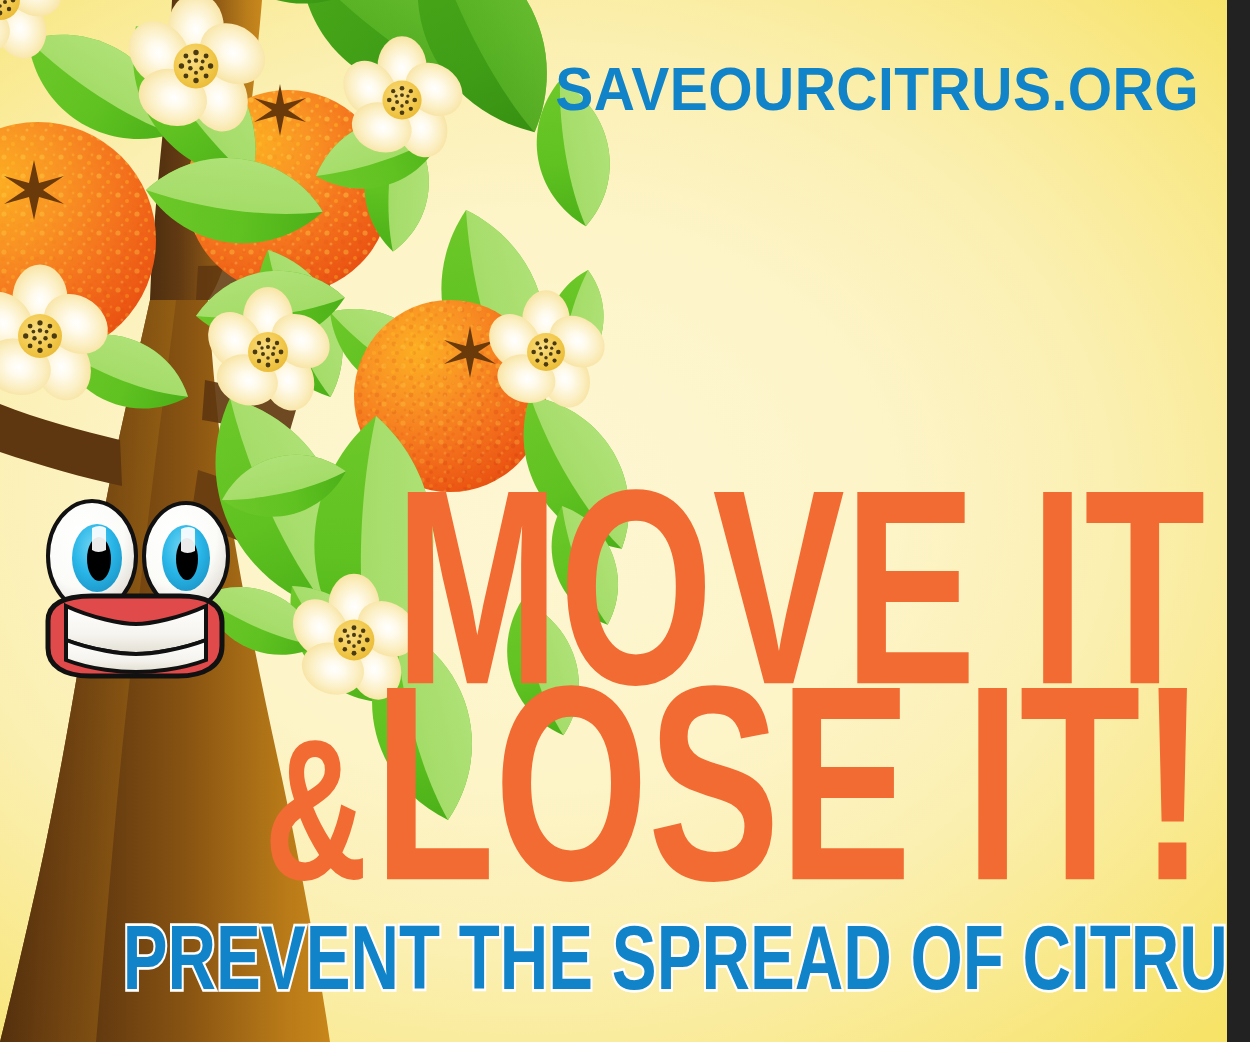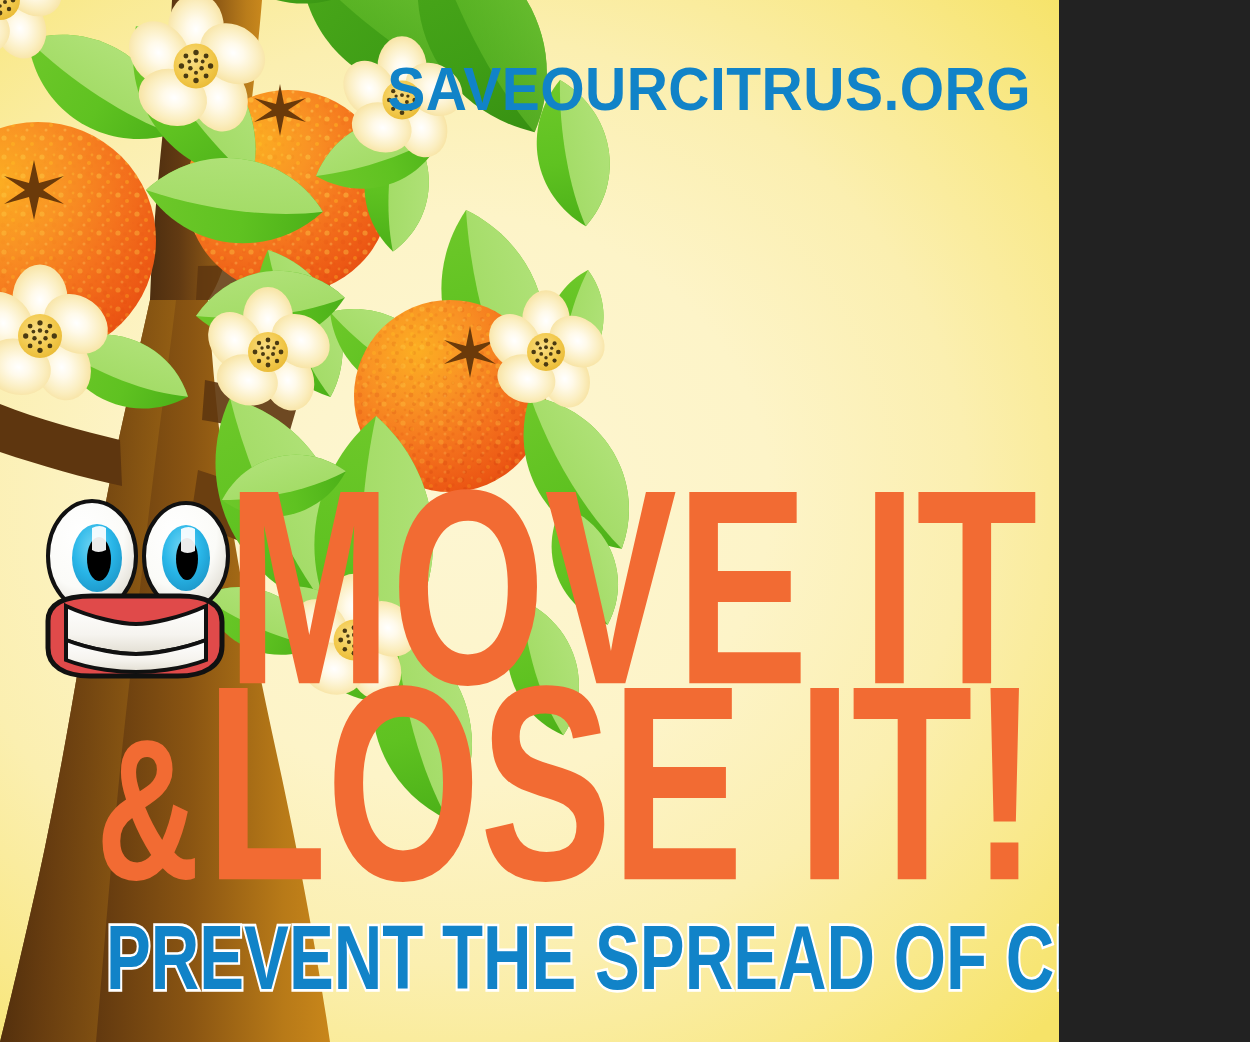--- a/index.html
+++ b/index.html
@@ -1,21 +1,21 @@
 <!DOCTYPE html>
 <html><head>
 <meta charset="utf-8">
 <title>Save Our Citrus Poster</title>
 <style>
   html,body{margin:0;padding:0;background:#222;}
   *{box-sizing:border-box;}
 
   #poster{
     position:relative;
-    width:1059px;height:1042px;
+    width:1227px;height:1042px;
     overflow:hidden;
     font-family:"Liberation Sans", sans-serif;
     background:
       radial-gradient(ellipse 78% 72% at 43% 48%,
         #fdf6d2 0%,
         #fdf4c8 38%,
         #fbefb0 62%,
         #f9e98c 82%,
         #f6e368 100%);
     text-decoration: underline;

